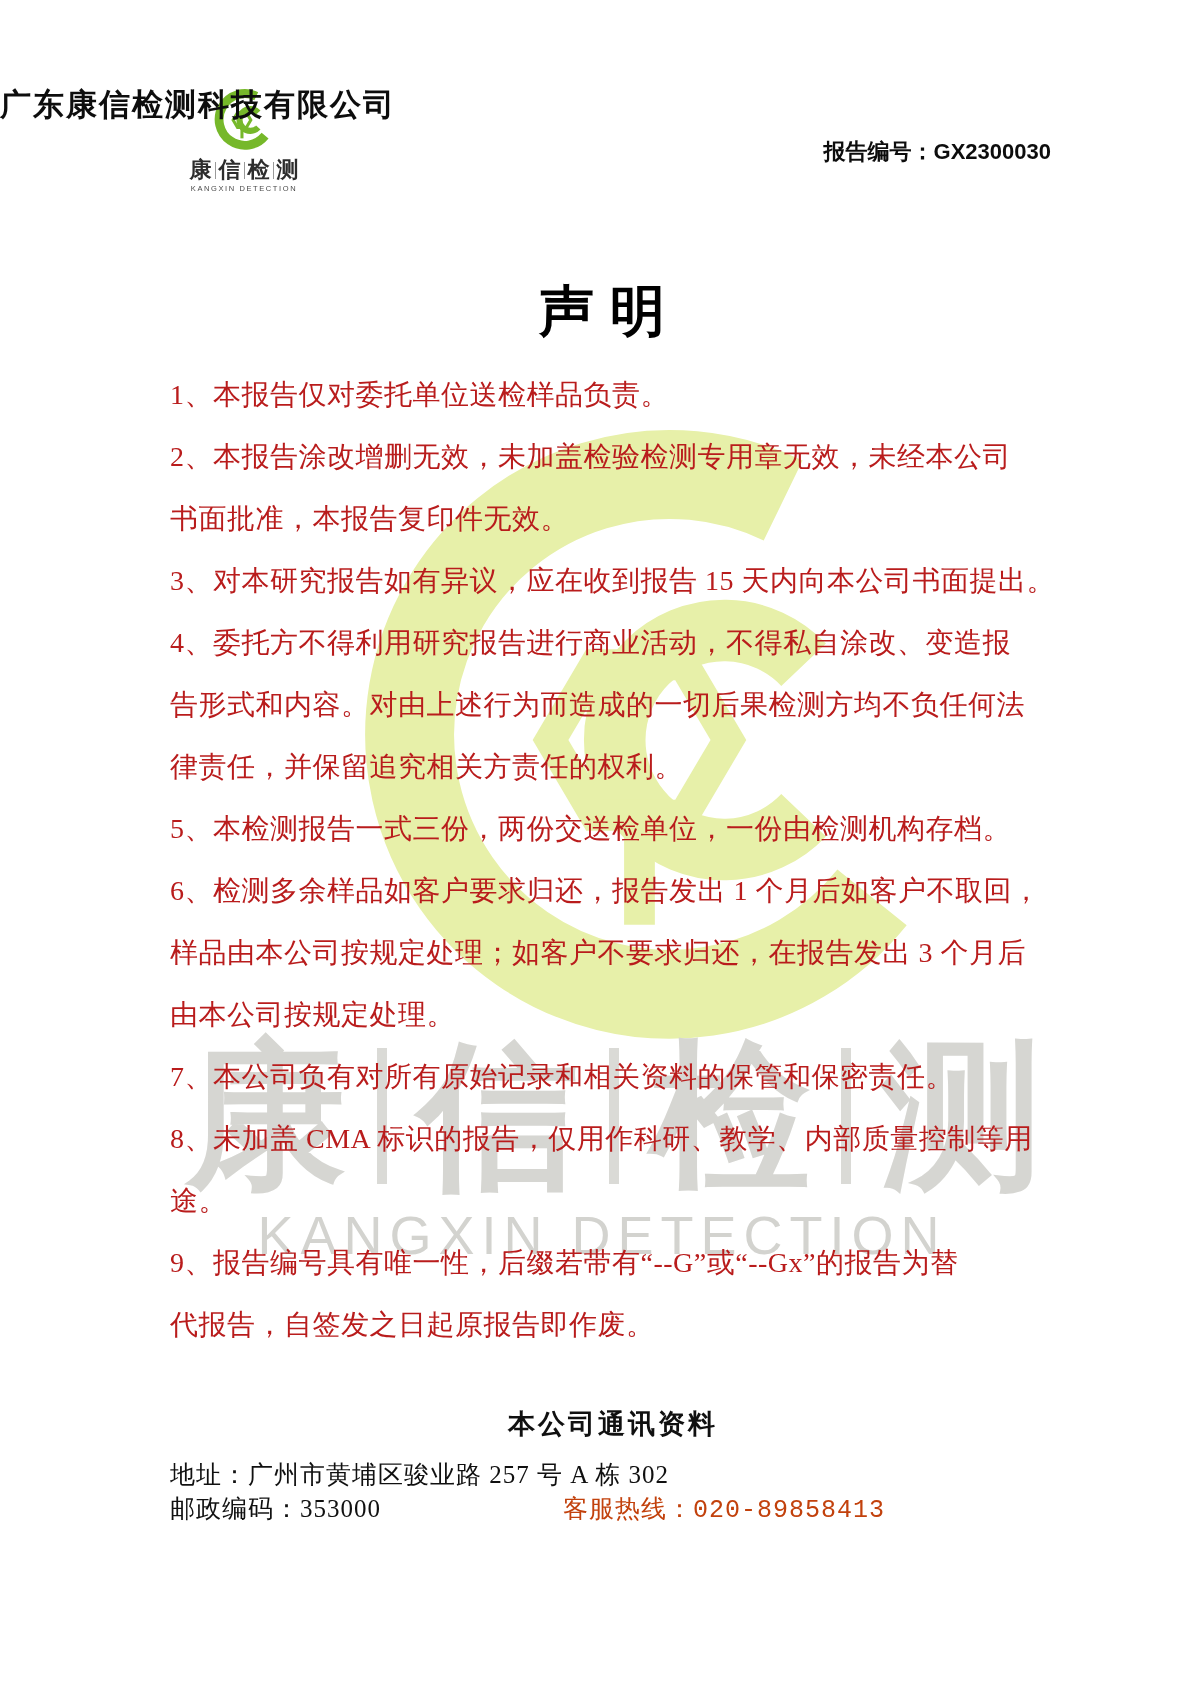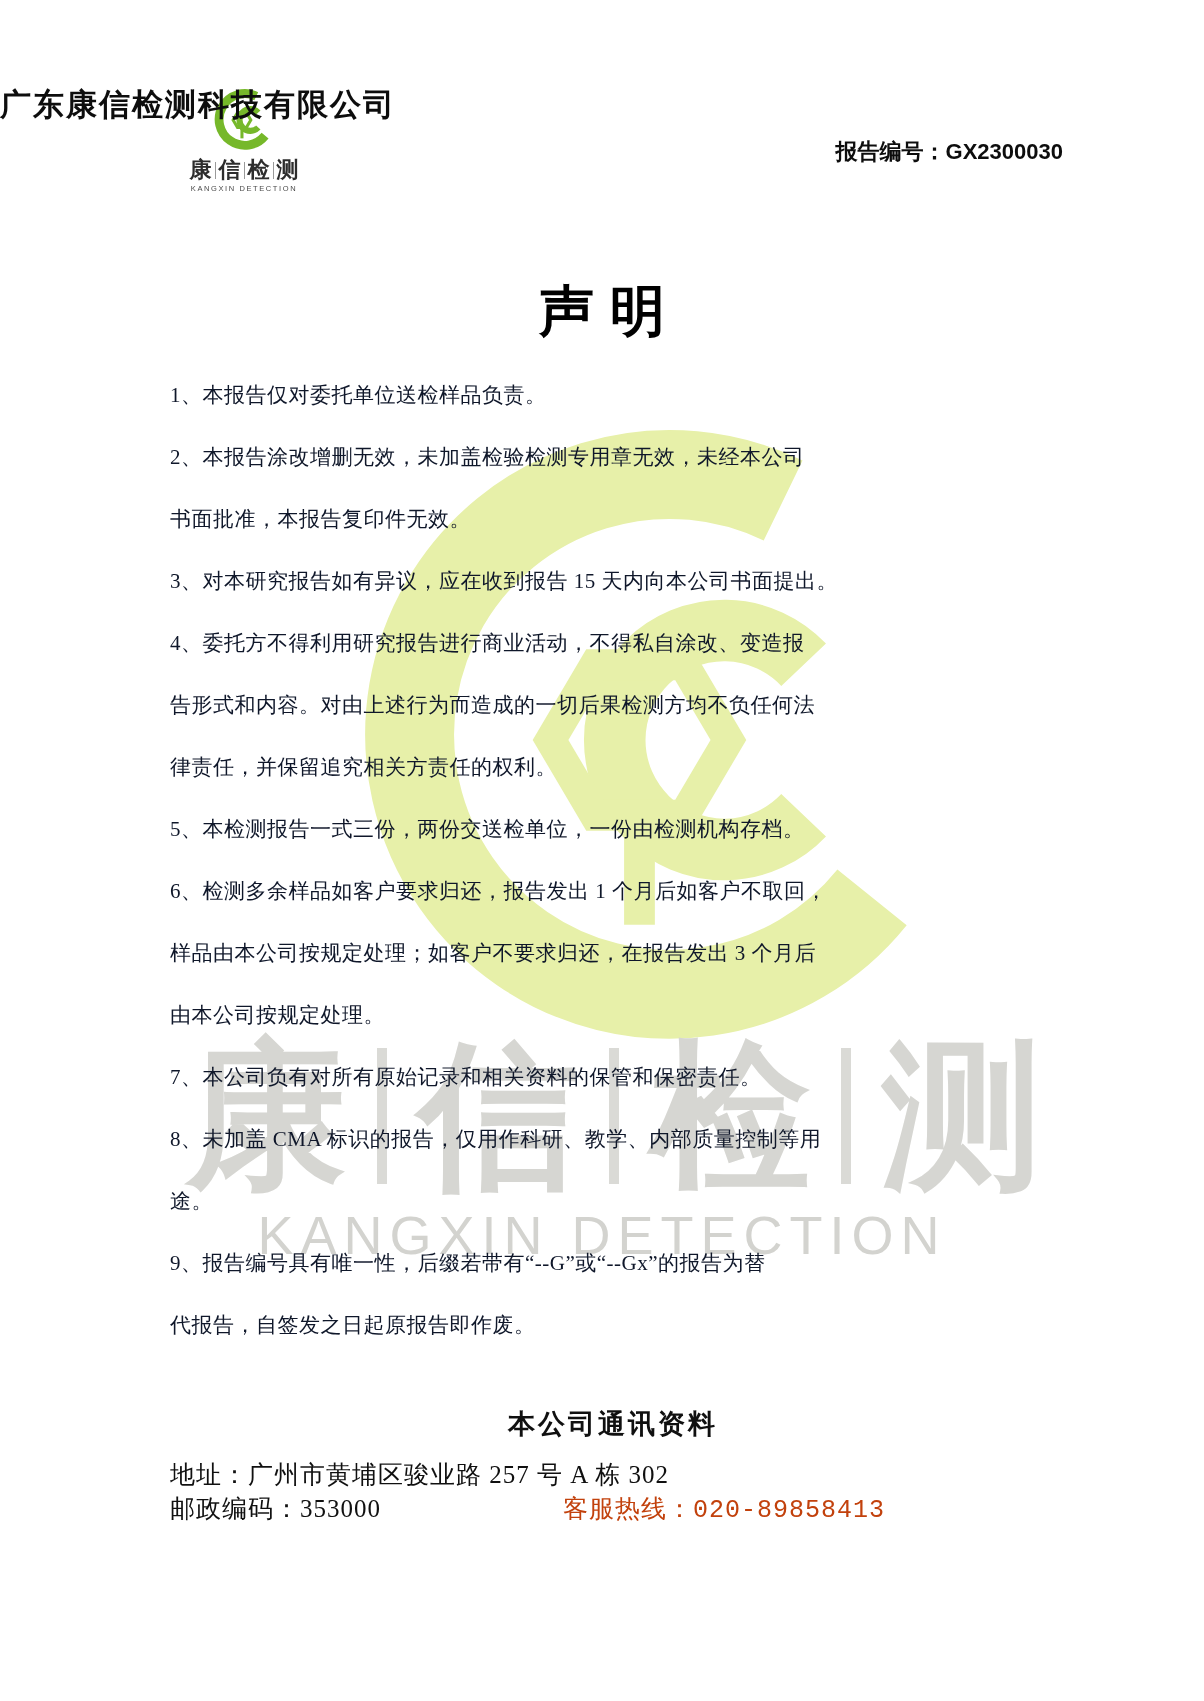--- a/index.html
+++ b/index.html
@@ -33,32 +33,32 @@
   .logo-cn .sep{width:1px;height:17px;background:#9a9a9a;}
   .logo-en{
     margin-top:3px;font-family:"Liberation Sans","DejaVu Sans",sans-serif;
     font-size:7.5px;letter-spacing:1.6px;color:#4a4a4a;white-space:nowrap;
   }
   .company-name{
     position:absolute;top:84px;left:0;width:100%;text-align:left;z-index:2;
     font-size:31px;font-weight:700;letter-spacing:2px;color:#0d0d0d;white-space:nowrap;
   }
   .report-no{
-    position:absolute;top:137px;right:141px;z-index:2;
+    position:absolute;top:137px;right:153px;z-index:2;
     font-size:22px;font-weight:700;color:#0d0d0d;white-space:nowrap;
   }
   .report-no .num{font-family:"Liberation Sans","DejaVu Sans",sans-serif;}
   
   .page-title{
     position:absolute;top:238px;left:0;width:100%;text-align:center;z-index:2;
     font-size:55px;font-weight:700;letter-spacing:16px;text-indent:16px;color:#000;margin-top:37px;
   }
   
   .statements{position:absolute;left:170px;top:364px;width:892px;z-index:2;}
-  .stmt{font-size:21px;line-height:62px;letter-spacing:0.5px;white-space:nowrap;color:#0f172a;}
+  .stmt{font-size:28px;line-height:62px;letter-spacing:0.5px;white-space:nowrap;color:#b91c1c;}
   
   .contact-title{
     position:absolute;top:1406px;left:0;width:100%;text-align:center;z-index:2;
     font-size:27px;font-weight:600;letter-spacing:3px;color:#101010;white-space:nowrap;margin-left:11px;
   }
   .addr-line{position:absolute;left:170px;top:1458px;z-index:2;font-size:25px;letter-spacing:1px;white-space:nowrap;color:#101010;}
   .postal-line{position:absolute;left:170px;top:1492px;z-index:2;font-size:25px;letter-spacing:1px;white-space:nowrap;color:#101010;}
   .hotline-line{position:absolute;left:563px;top:1492px;z-index:2;font-size:25px;letter-spacing:1px;white-space:nowrap;color:#c2410c;font-family:Liberation Mono, monospace;}
 </style>
 </head>

